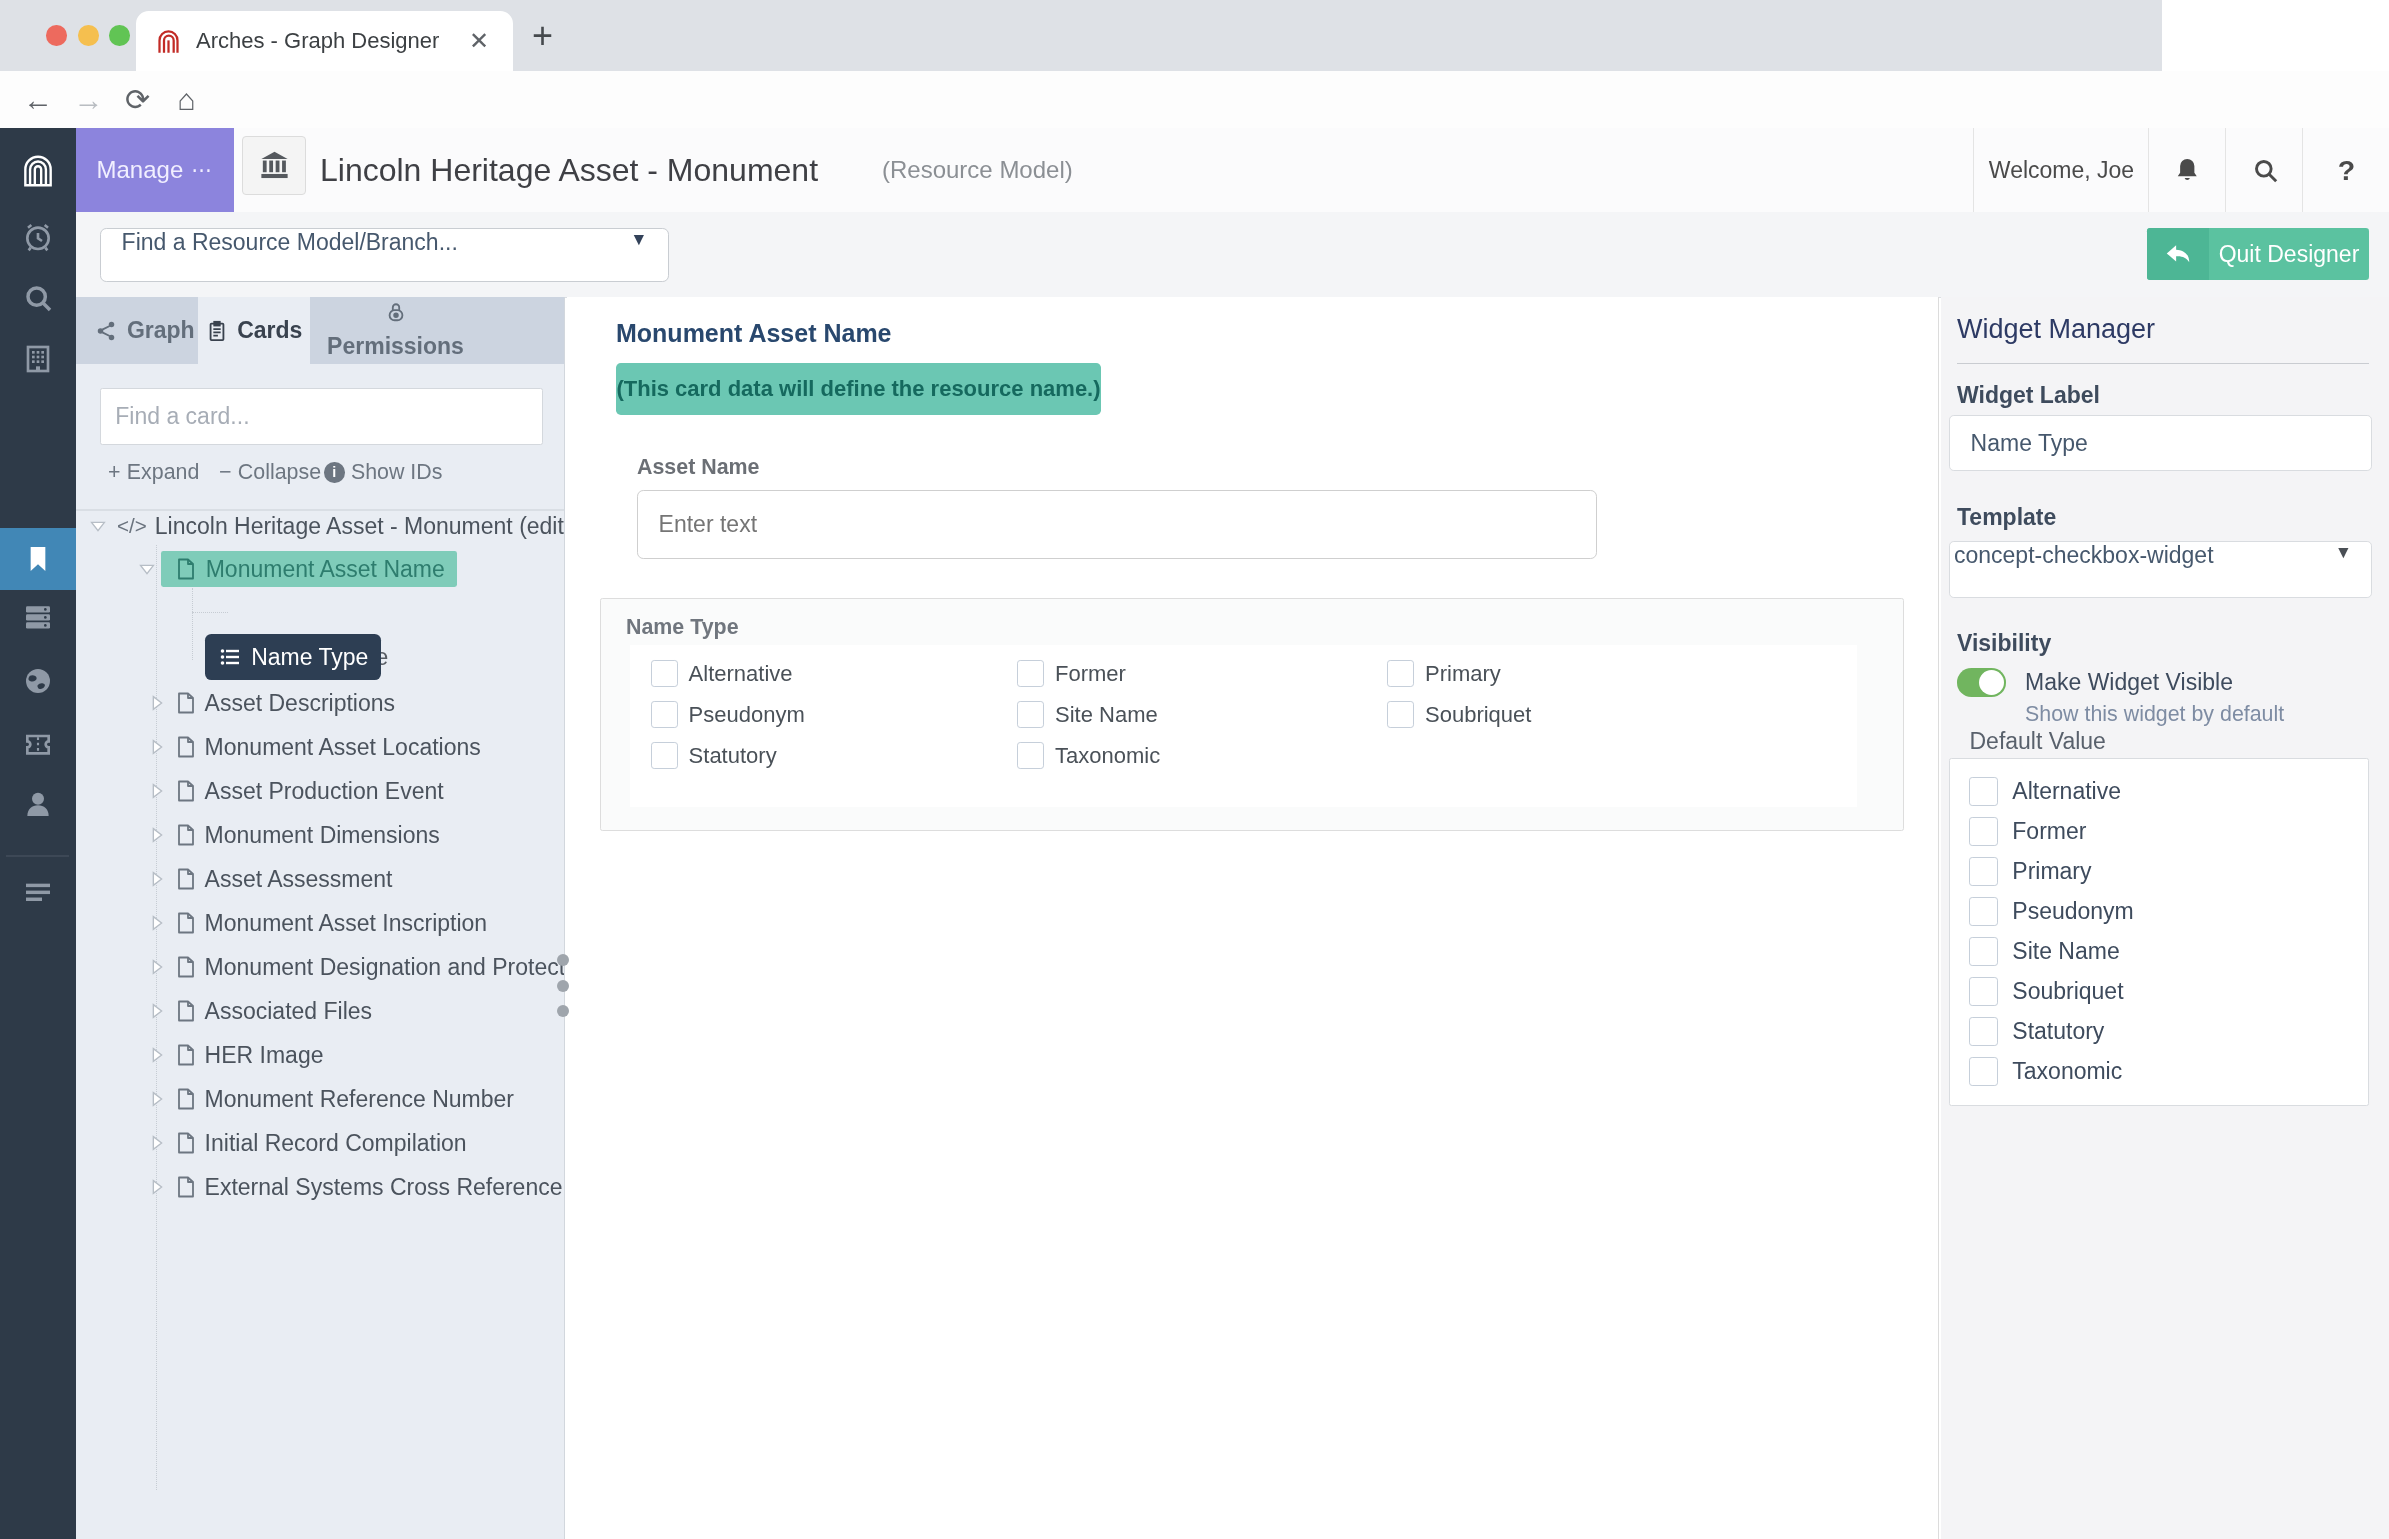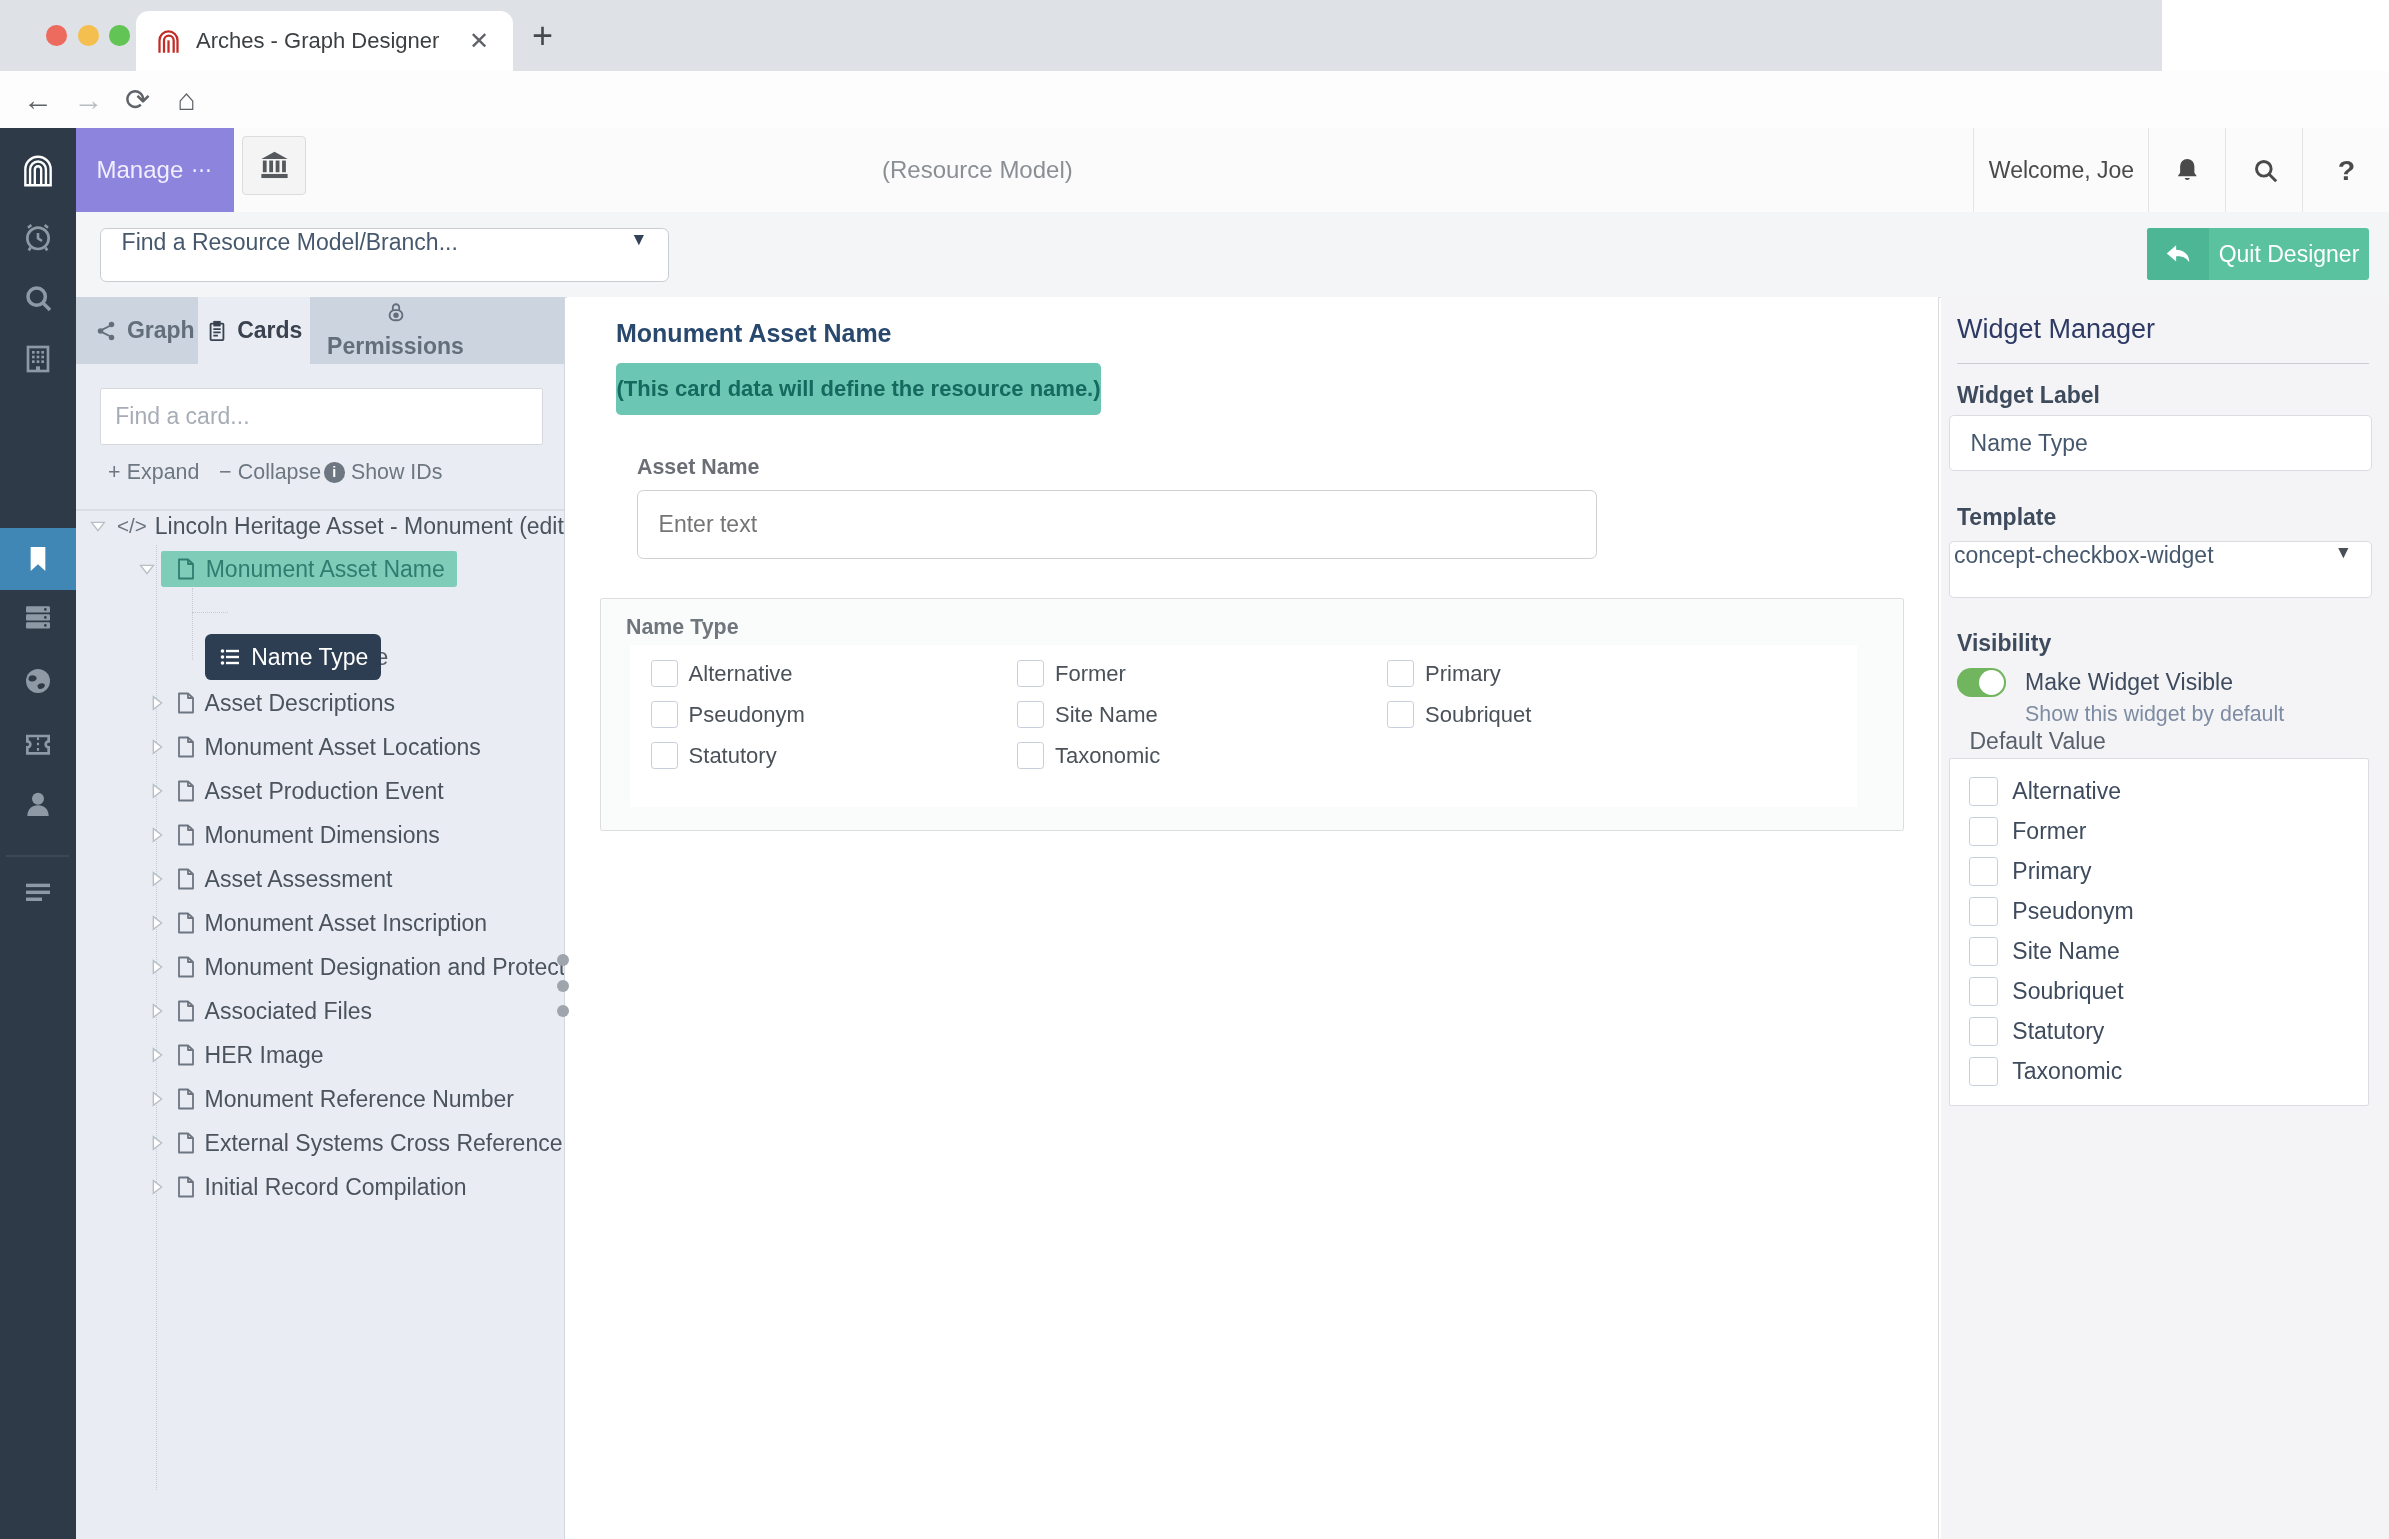--- a/index.html
+++ b/index.html
@@ -264,20 +264,21 @@
         border-radius:4px;display:flex;align-items:center;justify-content:center;">
     <svg width="35" height="35" viewBox="0 0 24 24" fill="#55595e">
         <polygon points="12,2.5 21,7.5 3,7.5"></polygon>
         <rect x="4" y="8.6" width="2.6" height="8"></rect>
         <rect x="8.4" y="8.6" width="2.6" height="8"></rect>
         <rect x="12.8" y="8.6" width="2.6" height="8"></rect>
         <rect x="17.2" y="8.6" width="2.6" height="8"></rect>
         <rect x="3" y="17.8" width="18" height="2.8"></rect>
       </svg>
   </span>
+  <span class="abs" style="left:244px;top:0;font-size:32px;font-weight:500;color:#3f4045;line-height:84px;">Lincoln Heritage Asset - Monument</span>
   <span class="abs" style="left:806px;top:0;font-size:24px;color:#8b8f94;line-height:84px;">(Resource Model)</span>
 
   <div class="abs hdrcell" style="left:1897px;width:175px;">
     <span style="font-size:23px;color:#4a4a4a;">Welcome, Joe</span>
   </div>
   <div class="abs hdrcell" style="left:2072px;width:77px;">
     <span>
       <svg width="28.5" height="28.5" viewBox="0 0 24 24" fill="#4a4a4a">
           <path d="M12 2.5a6 6 0 0 0-6 6v5.5L4 17h16l-2-3V8.5a6 6 0 0 0-6-6z"></path>
           <path d="M9.8 18.5a2.3 2.3 0 0 0 4.4 0z"></path>
@@ -515,31 +516,31 @@
         <span>Monument Reference Number</span>
       </div>
       <div class="tree-row">
         <svg class="tri" viewBox="0 0 24 24">
           <polygon points="8,5 17,12 8,19"></polygon>
         </svg>
         <svg class="tficon" viewBox="0 0 24 24">
           <path class="fstroke" d="M5 2.5h9L19 7v14.5H5z"></path>
           <path class="fstroke" d="M14 2.5V7h5"></path>
         </svg>
+        <span>Initial Record Compilation</span>
+      </div>
+      <div class="tree-row">
+        <svg class="tri" viewBox="0 0 24 24">
+          <polygon points="8,5 17,12 8,19"></polygon>
+        </svg>
+        <svg class="tficon" viewBox="0 0 24 24">
+          <path class="fstroke" d="M5 2.5h9L19 7v14.5H5z"></path>
+          <path class="fstroke" d="M14 2.5V7h5"></path>
+        </svg>
         <span>External Systems Cross Reference</span>
-      </div>
-      <div class="tree-row">
-        <svg class="tri" viewBox="0 0 24 24">
-          <polygon points="8,5 17,12 8,19"></polygon>
-        </svg>
-        <svg class="tficon" viewBox="0 0 24 24">
-          <path class="fstroke" d="M5 2.5h9L19 7v14.5H5z"></path>
-          <path class="fstroke" d="M14 2.5V7h5"></path>
-        </svg>
-        <span>Initial Record Compilation</span>
       </div>
     </div>
 </div>
 
 <div class="abs" style="left:557px;top:954px;z-index:5;">
   <div style="width:12px;height:12px;border-radius:50%;background:#9fa5ac;margin-bottom:13.5px;"></div>
   <div style="width:12px;height:12px;border-radius:50%;background:#9fa5ac;margin-bottom:13.5px;"></div>
   <div style="width:12px;height:12px;border-radius:50%;background:#9fa5ac;"></div>
 </div>
 

